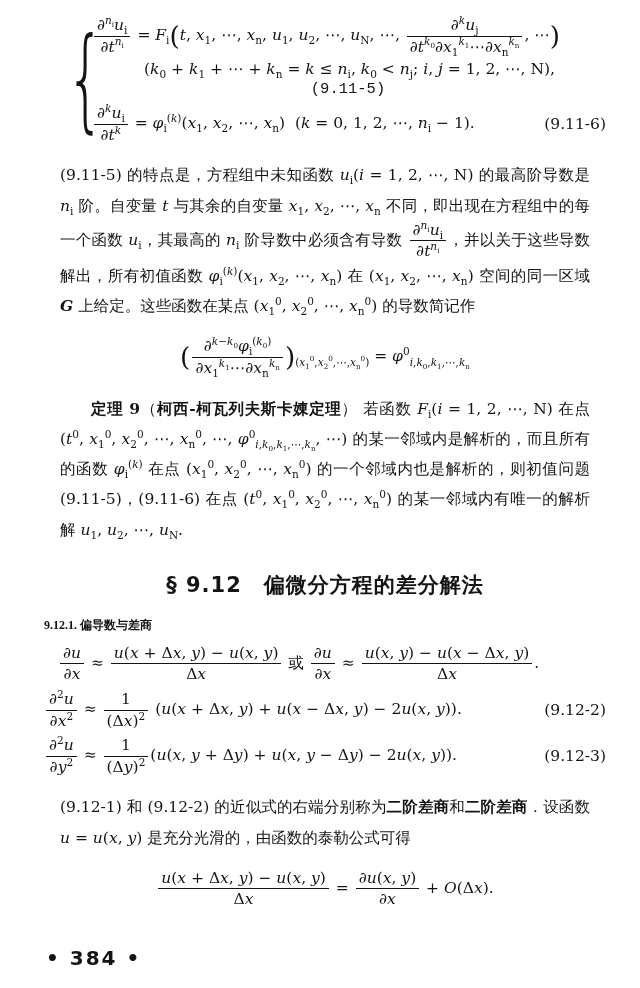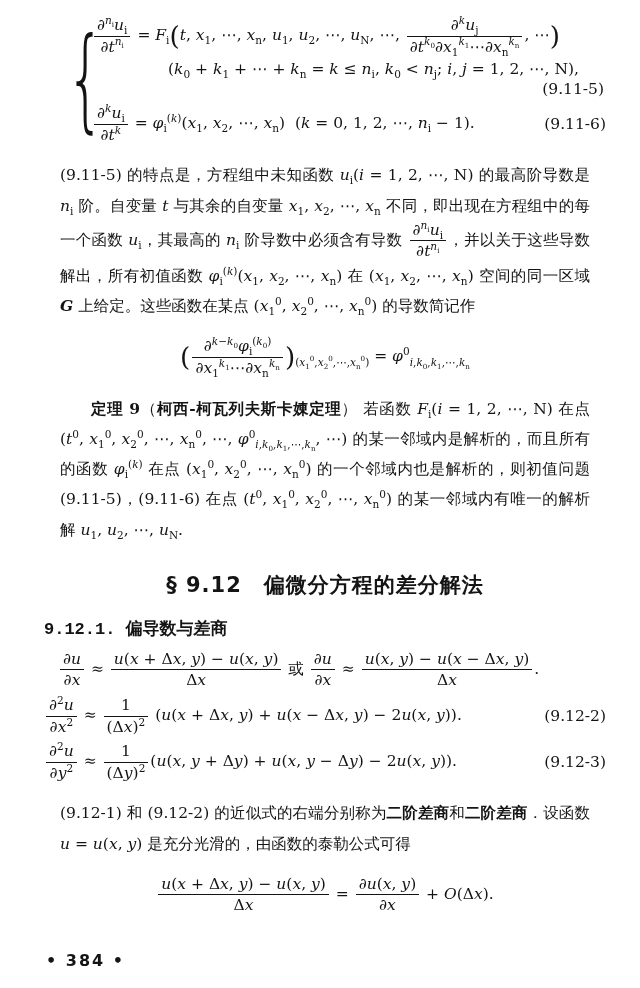--- a/index.html
+++ b/index.html
@@ -25,40 +25,40 @@
   .bp{font-size:170%;font-weight:200;vertical-align:middle;line-height:0;}
   
   .eqsys{position:relative;margin:4px 0 10px 26px;padding-left:22px;}
   .brace{
     position:absolute;left:-4px;top:4px;
     font-family:"DejaVu Sans","Liberation Sans",sans-serif;
     font-size:112px;font-weight:100;line-height:1.05;
     transform:scaleX(.55);transform-origin:left top;color:#141414;
   }
   .eqline{margin:2px 0;}
-  .eqline.c2{margin-left:76px;margin-top:4px;}
-  .eqnum-row{text-align:right;margin:0 2px 2px 0;}
+  .eqline.c2{margin-left:52px;margin-top:4px;}
+  .eqnum-row{text-align:center;margin:0 2px 2px 0;font-family:Liberation Mono, monospace;}
   .eqrow{display:flex;justify-content:space-between;align-items:center;margin:6px 0;}
   .eqrow .m{flex:0 1 auto;}
   .eqrow .lab{flex:0 0 auto;padding-left:8px;}
   .diseq{text-align:center;margin:10px 0 6px;}
   .diseq .sub2{margin-top:4px;}
   .sec-head{
     text-align:center;font-weight:bold;font-size:21px;
     margin:26px 0 18px;letter-spacing:1px;
     font-family:"DejaVu Sans","Liberation Sans",sans-serif;
   }
   .subsec-head{
-    font-weight:bold;font-size:17px;margin:0 0 10px;
-    font-family:Liberation Mono, monospace;
+    font-weight:bold;font-size:12px;margin:0 0 10px;
+    font-family:Liberation Serif, serif;
   }
   .eq1line{margin:8px 0 0 14px;}
   .pagenum{
     position:absolute;left:46px;bottom:18px;
-    font-weight:bold;font-size:16px;letter-spacing:2px;
+    font-weight:bold;font-size:20px;letter-spacing:2px;
     font-family:"DejaVu Sans","Liberation Sans",sans-serif;
   }
 </style>
 </head>
 <body>
 
 <div class="page">
 
   <div class="eqsys">
     <span class="brace">{</span>

